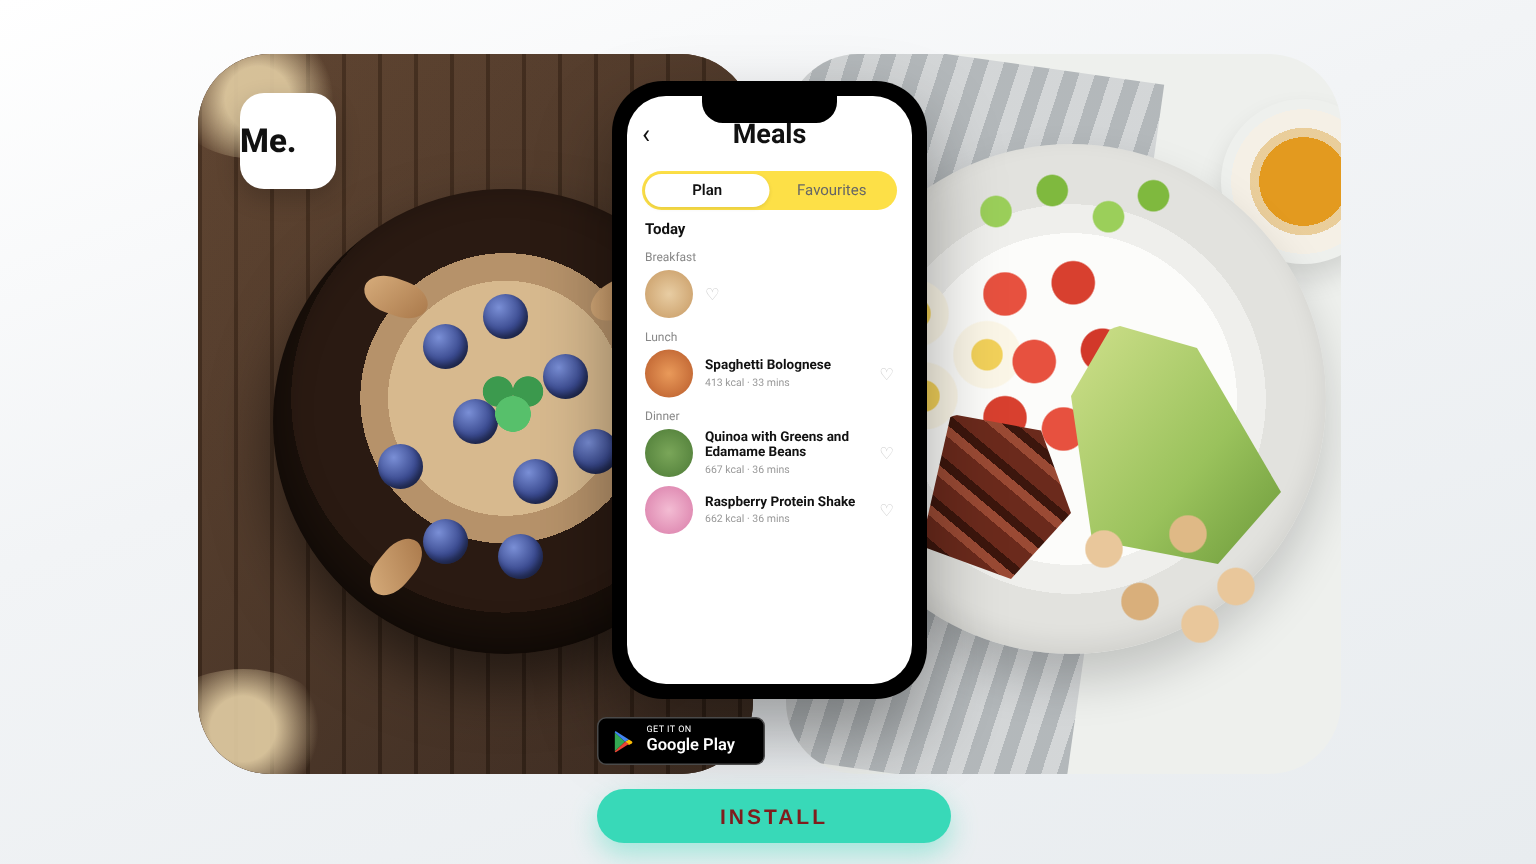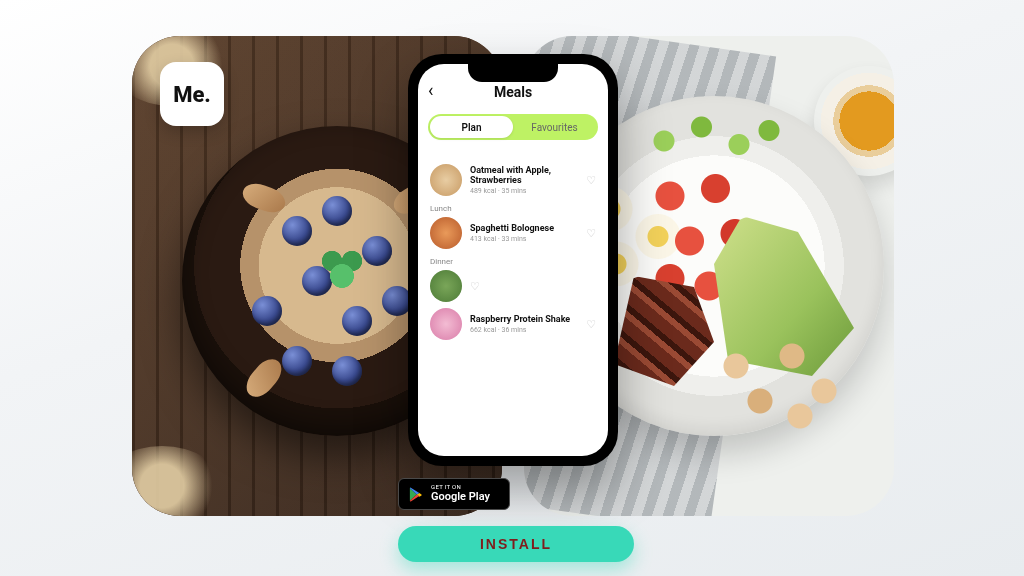--- a/index.html
+++ b/index.html
@@ -92,37 +92,37 @@
     background: repeating-linear-gradient(40deg,#6b2a1c 0 12px,#9a4a34 12px 18px,#3c160d 18px 24px);
     clip-path: polygon(20% 0, 80% 10%, 100% 60%, 60% 100%, 0 80%);
   }
   .juice { position:absolute; right:-30px; top:30px; width:110px; height:110px; border-radius:50%;
     background: radial-gradient(circle at 50% 50%, #e39a1f 0 38%, rgba(227,154,31,.4) 38% 46%, #f5f0e6 46% 62%, rgba(0,0,0,0) 62%);
     box-shadow: 0 10px 18px rgba(0,0,0,.12);
   }
   
   .logo {
     position:absolute; left:160px; top:62px; width:64px; height:64px; border-radius:16px;
-    background:#fff; display:flex; align-items:center; justify-content:center;
+    background:#fff; display:flex; align-items:center; 
     box-shadow: 0 6px 16px rgba(0,0,0,.2);
     font-weight:800; font-size:22px; color:#111;
   }
   
   .phone {
     position:absolute; left:408px; top:54px; width:210px; height:412px;
     border-radius:34px; background:#000; padding:10px;
     box-shadow: 0 24px 50px rgba(0,0,0,.35);
   }
   .notch { position:absolute; top:8px; left:50%; transform:translateX(-50%);
     width:90px; height:20px; background:#000; border-radius:0 0 14px 14px; z-index:3;}
   .screen { position:relative; width:100%; height:100%; background:#fff; border-radius:26px; overflow:hidden; }
   .topbar { height:42px; display:flex; align-items:flex-end; justify-content:center; padding-bottom:6px; position:relative;}
   .back { position:absolute; left:10px; bottom:6px; font-size:18px; color:#111;}
-  .title { font-weight:700; font-size:14px; color:#111;}
-  .seg-ctrl { margin:8px 10px 20px; height:26px; border-radius:14px; background:#bef264; display:flex; padding:2px; font-size:10px;}
+  .title { font-weight:700; font-size:18px; color:#111;}
+  .seg-ctrl { margin:8px 10px 0; height:26px; border-radius:14px; background:#fde047; display:flex; padding:2px; font-size:10px;}
   .seg-btn { flex:1; display:flex; align-items:center; justify-content:center; border-radius:12px; color:#666;}
   .seg-btn.active { background:#fff; color:#111; font-weight:600; box-shadow:0 1px 3px rgba(0,0,0,.1);}
   .section-label { padding:8px 12px 2px; font-size:10px; font-weight:700; color:#111;}
   .meal-label { padding:6px 12px 0; font-size:8px; color:#888;}
   .meal-row { display:flex; align-items:center; gap:8px; padding:4px 12px 2px;}
   .thumb { width:32px; height:32px; border-radius:50%; flex-shrink:0;}
   .t1 { background: radial-gradient(circle,#e8cda3,#c79962);}
   .t2 { background: radial-gradient(circle,#e99a5a,#b85a2a);}
   .t3 { background: radial-gradient(circle,#7aa659,#4c7a36);}
   .t4 { background: radial-gradient(circle,#f3bcd3,#d97ba8);}
@@ -189,47 +189,49 @@
   <div class="notch"></div>
   <div class="screen">
     <div class="topbar">
       <span class="back">‹</span>
       <span class="title">Meals</span>
     </div>
     <div class="seg-ctrl">
       <div class="seg-btn active">Plan</div>
       <div class="seg-btn">Favourites</div>
     </div>
-
+    <div class="section-label">Today</div>
+
+    <div class="meal-label">Breakfast</div>
     <div class="meal-row">
       <div class="thumb t1"></div>
-      <div class="meal-txt">
-        <div class="meal-name">Oatmeal with Apple, Strawberries</div>
-        <div class="meal-meta">
-          <span>489 kcal</span> · <span>35 mins</span>
-        </div>
-      </div>
       <span class="heart">♡</span>
     </div>
 
     <div class="meal-label">Lunch</div>
     <div class="meal-row">
       <div class="thumb t2"></div>
       <div class="meal-txt">
         <div class="meal-name">Spaghetti Bolognese</div>
         <div class="meal-meta">
           <span>413 kcal</span> · <span>33 mins</span>
         </div>
       </div>
       <span class="heart">♡</span>
     </div>
 
     <div class="meal-label">Dinner</div>
     <div class="meal-row">
       <div class="thumb t3"></div>
+      <div class="meal-txt">
+        <div class="meal-name">Quinoa with Greens and Edamame Beans</div>
+        <div class="meal-meta">
+          <span>667 kcal</span> · <span>36 mins</span>
+        </div>
+      </div>
       <span class="heart">♡</span>
     </div>
 
     <div class="meal-row">
       <div class="thumb t4"></div>
       <div class="meal-txt">
         <div class="meal-name">Raspberry Protein Shake</div>
         <div class="meal-meta">
           <span>662 kcal</span> · <span>36 mins</span>
         </div>

